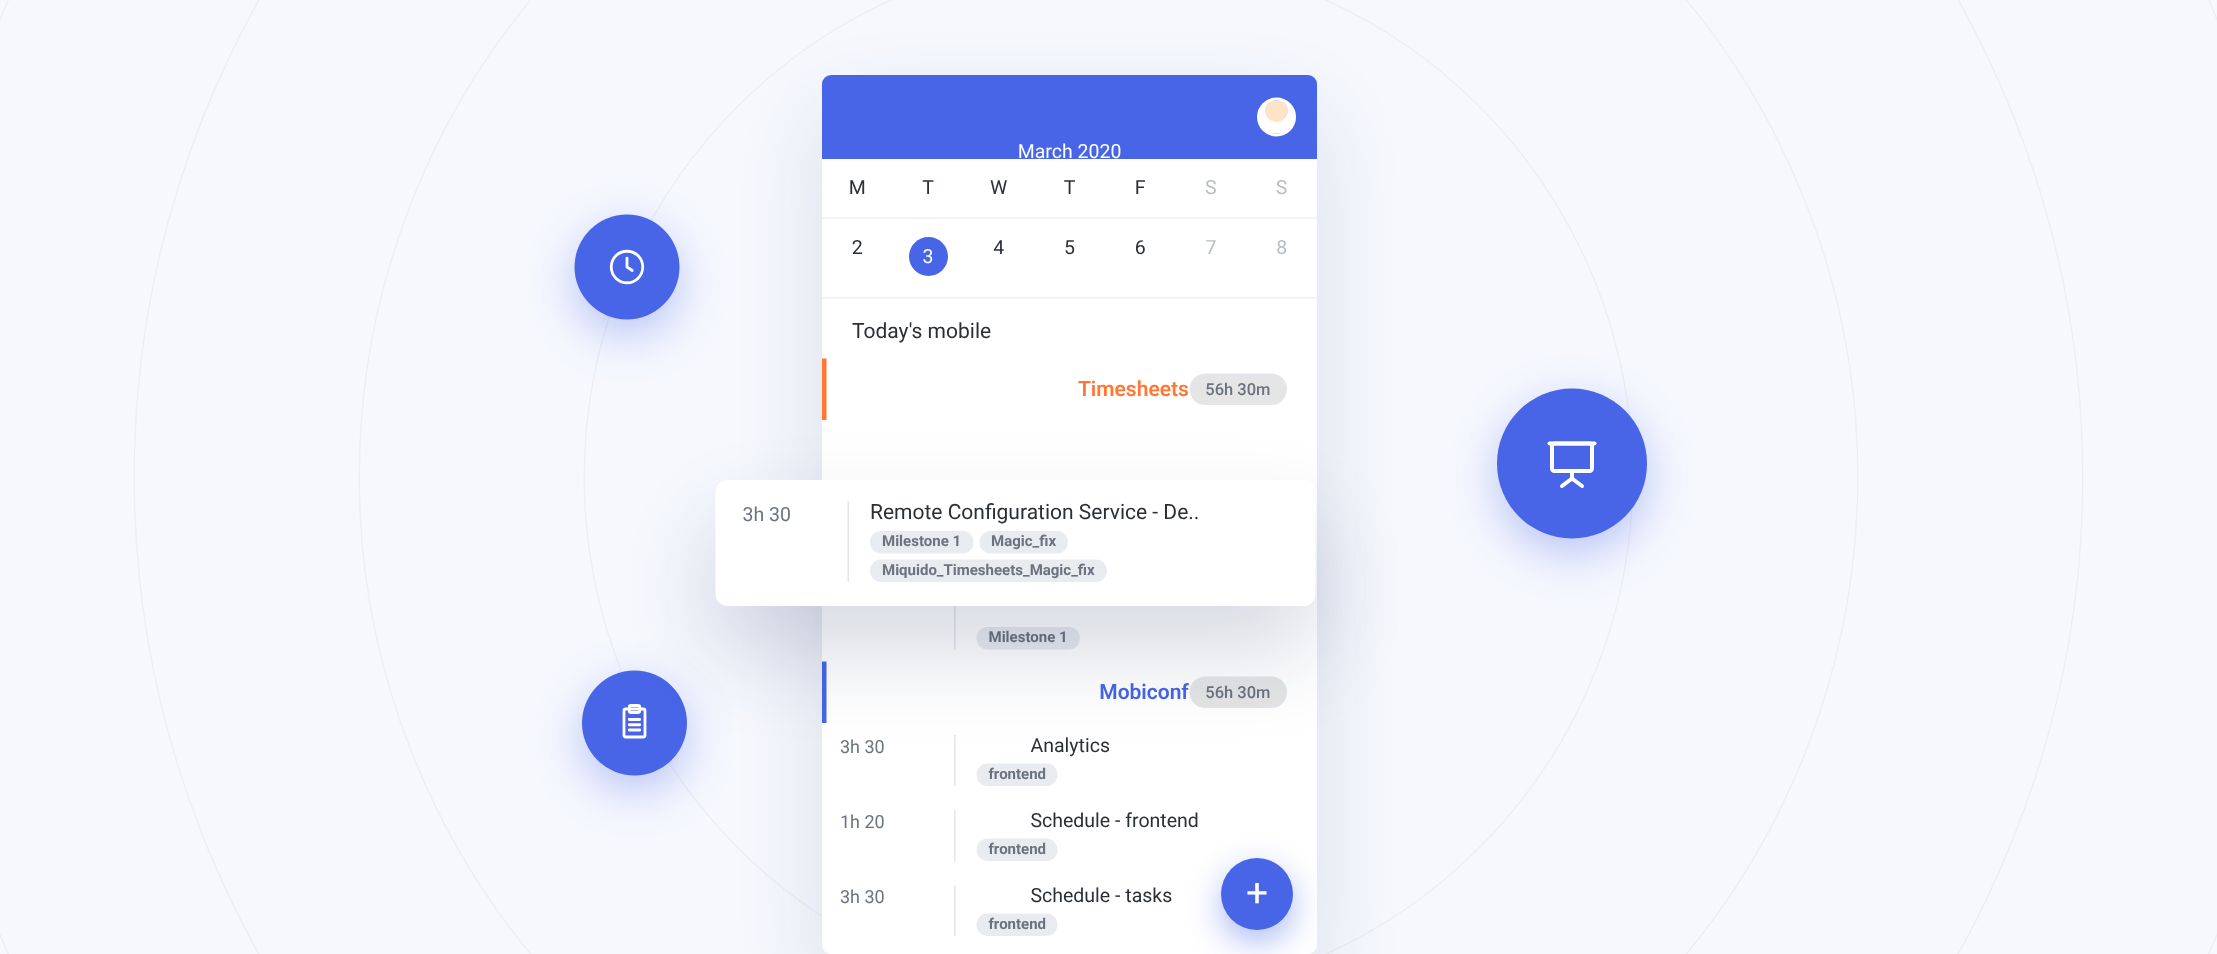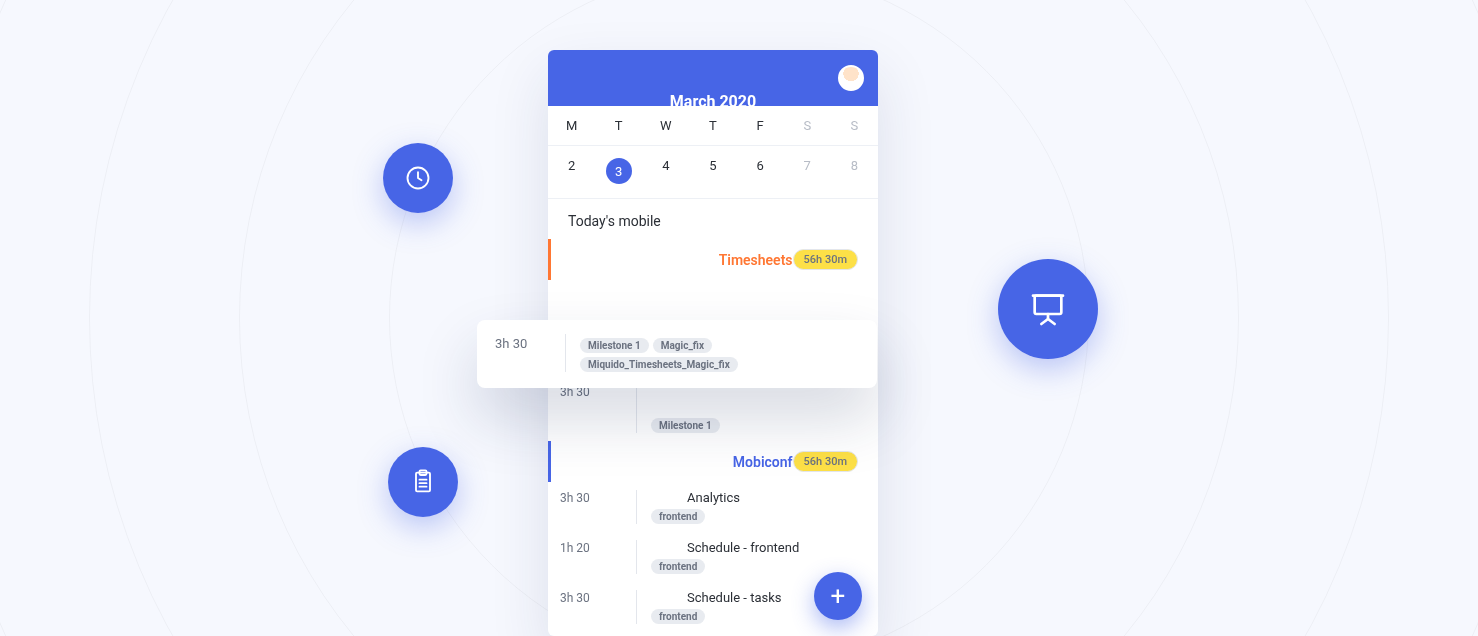--- a/index.html
+++ b/index.html
@@ -63,22 +63,22 @@
   .hdr {
     background: #4765e6;
     color: #fff;
     height: 56px;
     display: flex;
     align-items: center;
     justify-content: center;
     position: relative;
   }
   .hdr-title {
-    font-size: 16px;
-    font-weight: 700;
+    font-size: 13px;
+    font-weight: 400;
     margin-top: 46px;
   }
   .hdr-avatar {
     position: absolute;
     right: 14px;
     top: 50%;
     transform: translateY(-50%);
     width: 26px;
     height: 26px;
     border-radius: 50%;
@@ -140,21 +140,21 @@
   }
   .group-head.orange  { border-left-color: #ff7733; color: #ff7733; }
   .group-head.blue    { border-left-color: #4765e6; color: #4765e6; }
   .pill {
     font-size: 11px;
     color: #6b7280;
     border: 1px solid #e3e6ec;
     border-radius: 999px;
     padding: 3px 10px;
     font-weight: 500;
-    background: #fde047;
+    background: #e5e5e5;
   }
   .row {
     display: grid;
     grid-template-columns: 64px 1fr;
     column-gap: 12px;
     padding: 8px 20px 8px 12px;
     font-size: 13px;
     cursor: pointer;
   }
   .row .time {
@@ -338,19 +338,20 @@
 
     <div class="fab">
       <span>+</span>
     </div>
   </div>
 </div>
 
 <div class="popcard">
   <div class="time">3h 30</div>
   <div class="body">
+    <div class="title">Remote Configuration Service - De..</div>
     <div class="tags">
       <span class="tag">Milestone 1</span>
       <span class="tag">Magic_fix</span>
       <span class="tag">Miquido_Timesheets_Magic_fix</span>
     </div>
   </div>
 </div>
 
 </body></html>

